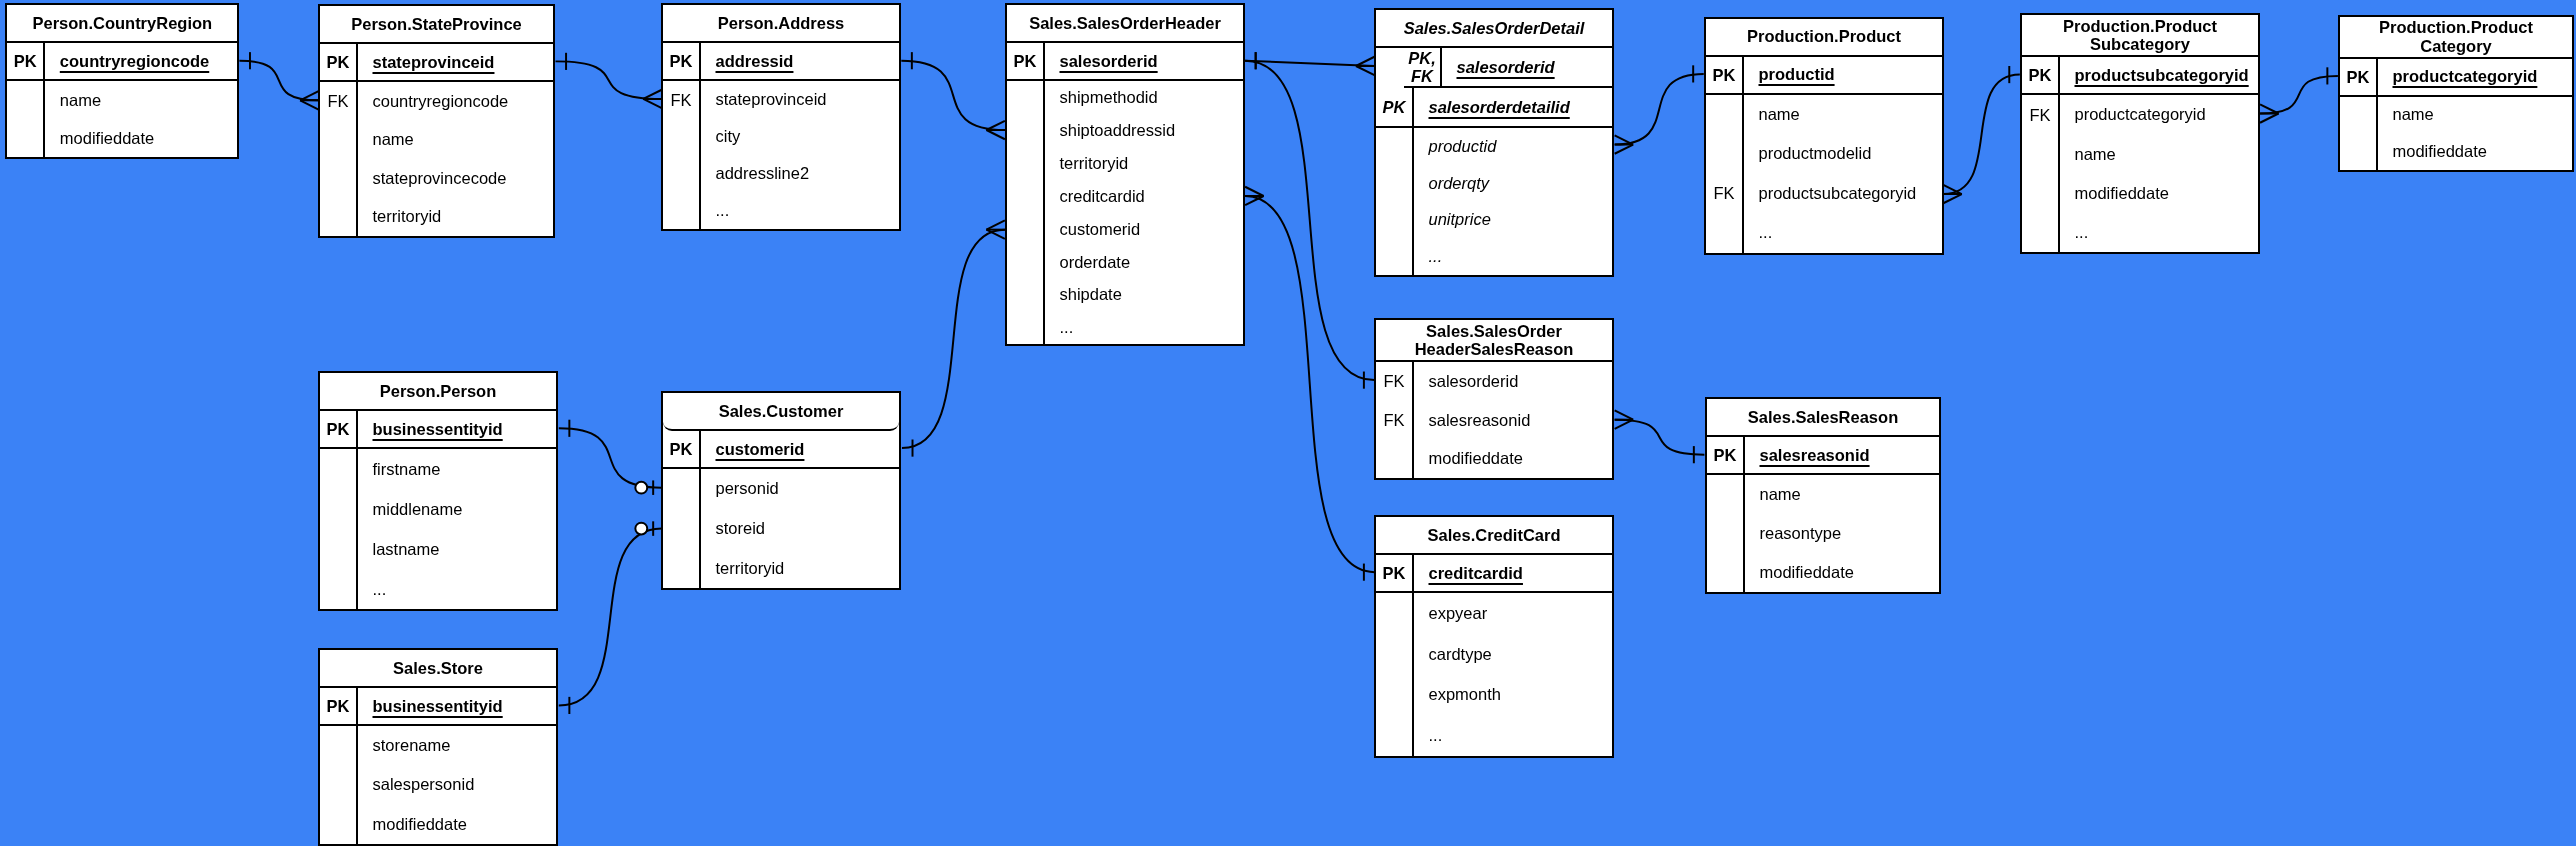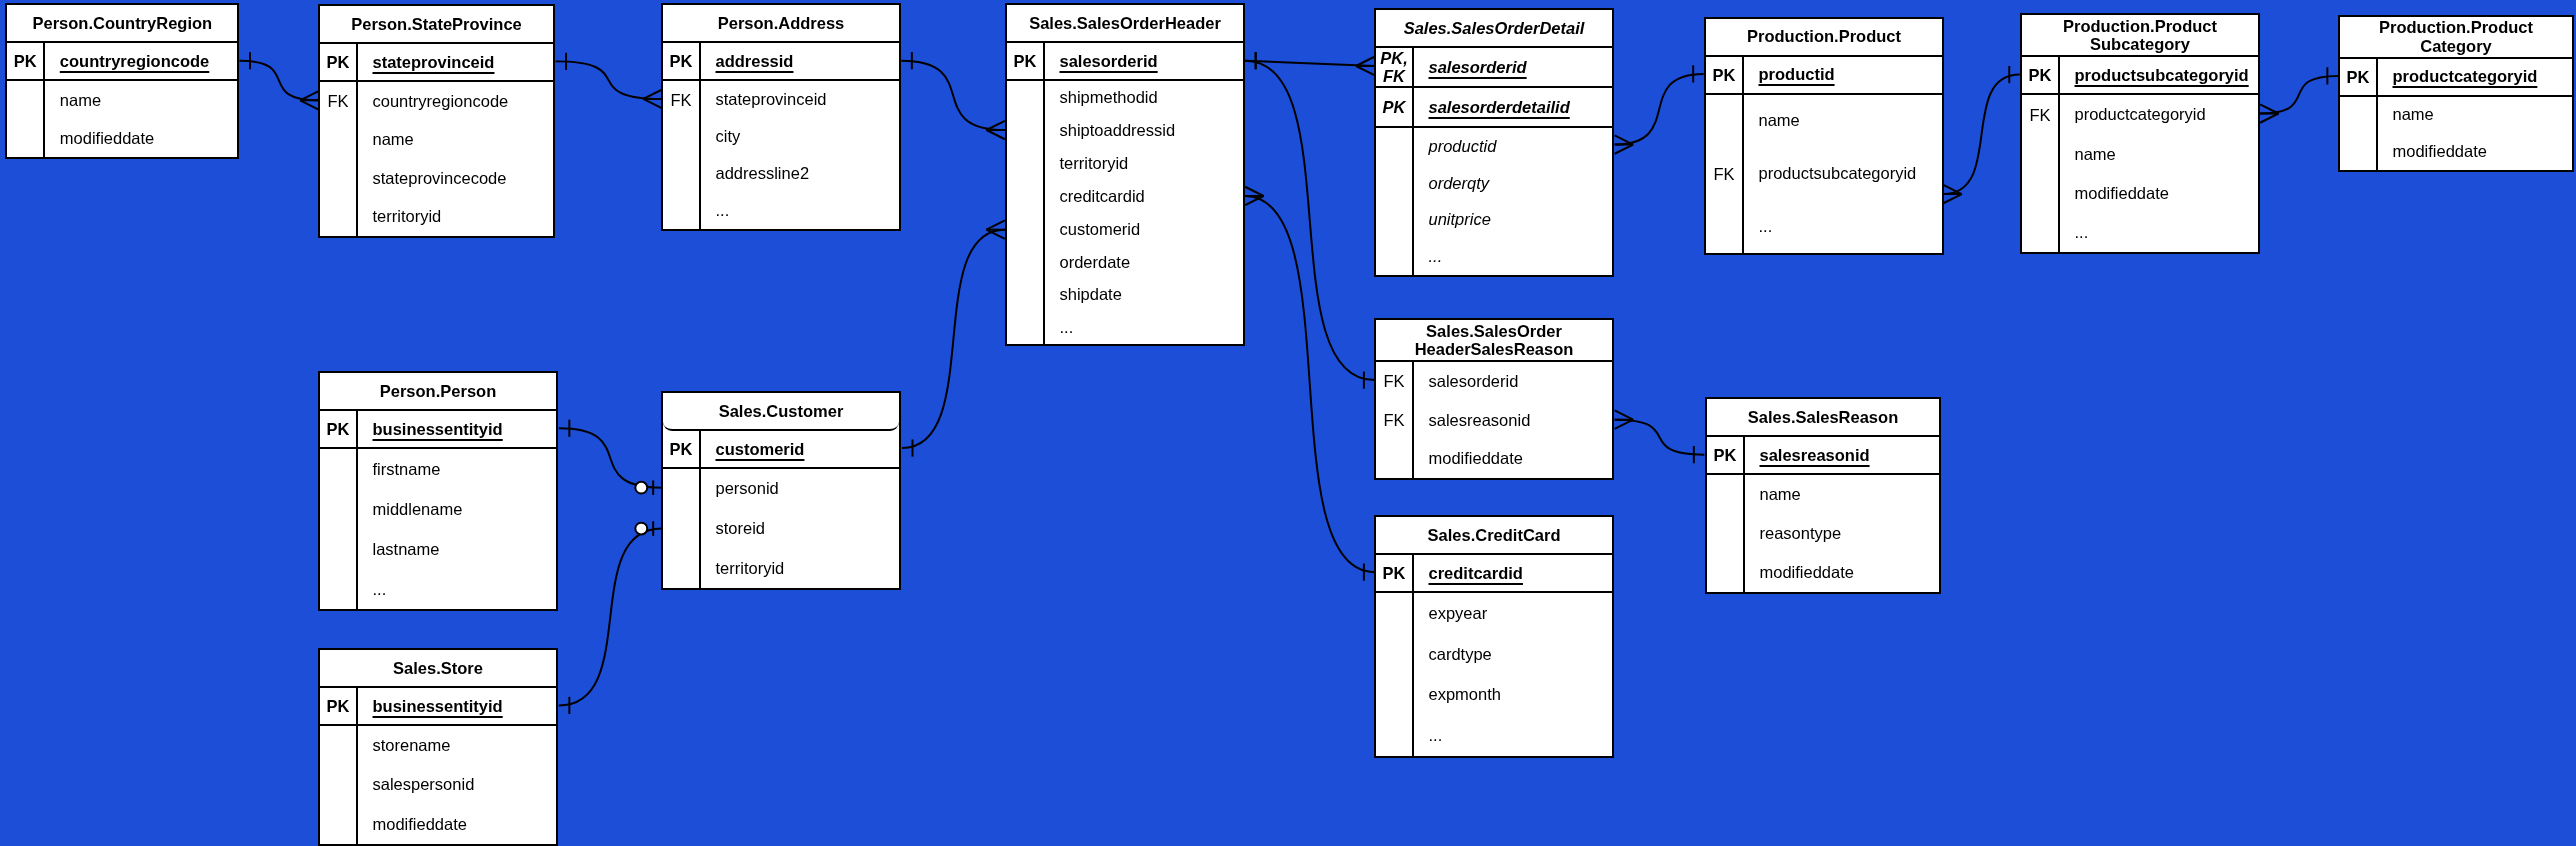--- a/index.html
+++ b/index.html
@@ -1,20 +1,20 @@
 <!DOCTYPE html>
 <html style="font-size:10.6px"><head>
 <meta charset="utf-8">
 <style>
   html, body { margin: 0; padding: 0; background: #ffffff; }
   #diagram-canvas {
     position: relative;
     width: 2576px;
     height: 846px;
-    background: #1d4ed8;
+    background: #3b82f6;
     overflow: hidden;
     font-family: "Liberation Sans", sans-serif;
   }
   #edges-layer {
     position: absolute;
     left: 0; top: 0;
     width: 2576px; height: 846px;
   }
   .er-table {
     position: absolute;
@@ -376,21 +376,21 @@
               <span>...</span>
             </div>
           </div>
         </div>
       </div>
       <div class="er-table" style="left: 1374px; top: 8px; width: 240px; height: 269px; font-style: italic;">
         <div class="er-header" style="height: 36px;">
           <div>Sales.SalesOrderDetail</div>
         </div>
         <div class="er-rows">
-          <div class="er-row key-row" style="height: 38px;">
+          <div class="er-row key-row" style="height: 38px; margin-left: 28px;">
             <div class="key-cell pk-key">PK,
 FK</div>
             <div class="name-cell">
               <span class="pk-name">salesorderid</span>
             </div>
           </div>
           <div class="er-row key-row" style="height: 38px;">
             <div class="key-cell pk-key">PK</div>
             <div class="name-cell">
               <span class="pk-name">salesorderdetailid</span>
@@ -430,20 +430,26 @@
           <div class="er-row key-row" style="height: 36px;">
             <div class="key-cell pk-key">PK</div>
             <div class="name-cell">
               <span class="pk-name">productid</span>
             </div>
           </div>
           <div class="er-row body-row">
             <div class="key-cell"></div>
             <div class="name-cell">
               <span>name</span>
+            </div>
+          </div>
+          <div class="er-row body-row">
+            <div class="key-cell"></div>
+            <div class="name-cell">
+              <span>productmodelid</span>
             </div>
           </div>
           <div class="er-row body-row">
             <div class="key-cell">FK</div>
             <div class="name-cell">
               <span>productsubcategoryid</span>
             </div>
           </div>
           <div class="er-row body-row">
             <div class="key-cell"></div>

